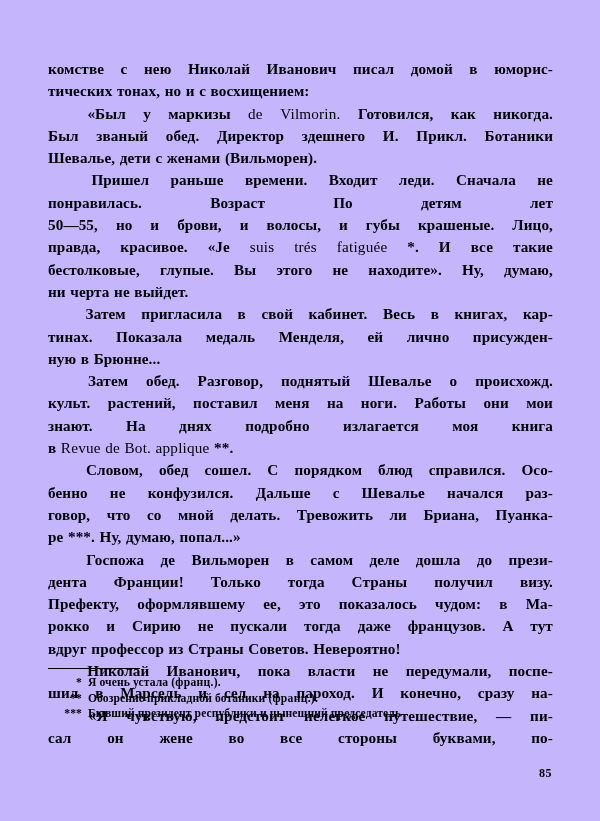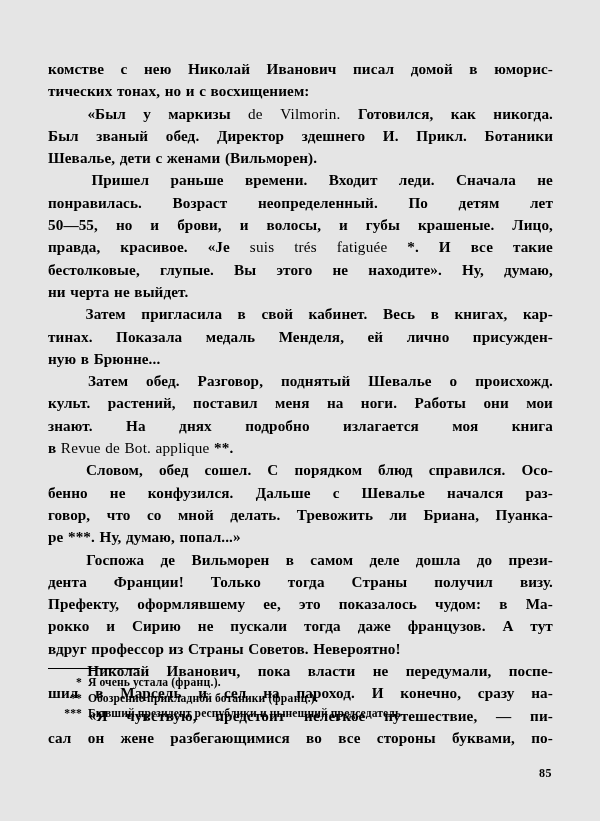--- a/index.html
+++ b/index.html
@@ -11,21 +11,21 @@
   body {
     font-family: "Liberation Serif", "DejaVu Serif", serif;
     color: #000000;
     -webkit-font-smoothing: antialiased;
   }
 
   .page {
     position: relative;
     width: 600px;
     height: 821px;
-    background: #e5e5e5;
+    background: #c4b5fd;
     overflow: hidden;
   }
 
   
   .textblock {
     position: absolute;
     left: 48px;
     top: 60px;
     width: 505px;
   }
@@ -134,21 +134,21 @@
         <div class="line j"><span class="w">комстве</span><span class="w">с</span><span class="w">нею</span><span class="w">Николай</span><span class="w">Иванович</span><span class="w">писал</span><span class="w">домой</span><span class="w">в</span><span class="w">юморис-</span></div>
         <div class="line l"><span class="w">тических</span><span class="w">тонах,</span><span class="w">но</span><span class="w">и</span><span class="w">с</span><span class="w">восхищением:</span></div>
       </div>
       <div class="para">
         <div class="line j"><span class="indent"></span><span class="w">«Был</span><span class="w">у</span><span class="w">маркизы</span><span class="w lat">de</span><span class="w lat">Vilmorin.</span><span class="w">Готовился,</span><span class="w">как</span><span class="w">никогда.</span></div>
         <div class="line j"><span class="w">Был</span><span class="w">званый</span><span class="w">обед.</span><span class="w">Директор</span><span class="w">здешнего</span><span class="w">И.</span><span class="w">Прикл.</span><span class="w">Ботаники</span></div>
         <div class="line l"><span class="w">Шевалье,</span><span class="w">дети</span><span class="w">с</span><span class="w">женами</span><span class="w">(Вильморен).</span></div>
       </div>
       <div class="para">
         <div class="line j"><span class="indent"></span><span class="w">Пришел</span><span class="w">раньше</span><span class="w">времени.</span><span class="w">Входит</span><span class="w">леди.</span><span class="w">Сначала</span><span class="w">не</span></div>
-        <div class="line j"><span class="w">понравилась.</span><span class="w">Возраст</span><span class="w">неопределенный.</span><span class="w">По</span><span class="w">детям</span><span class="w">лет</span></div>
+        <div class="line j"><span class="w">понравилась.</span><span class="w">Возраст</span><span class="w">По</span><span class="w">детям</span><span class="w">лет</span></div>
         <div class="line j"><span class="w">50—55,</span><span class="w">но</span><span class="w">и</span><span class="w">брови,</span><span class="w">и</span><span class="w">волосы,</span><span class="w">и</span><span class="w">губы</span><span class="w">крашеные.</span><span class="w">Лицо,</span></div>
         <div class="line j"><span class="w">правда,</span><span class="w">красивое.</span><span class="w">«Je</span><span class="w lat">suis</span><span class="w lat">trés</span><span class="w lat">fatiguée</span><span class="w">*.</span><span class="w">И</span><span class="w">все</span><span class="w">такие</span></div>
         <div class="line j"><span class="w">бестолковые,</span><span class="w">глупые.</span><span class="w">Вы</span><span class="w">этого</span><span class="w">не</span><span class="w">находите».</span><span class="w">Ну,</span><span class="w">думаю,</span></div>
         <div class="line l"><span class="w">ни</span><span class="w">черта</span><span class="w">не</span><span class="w">выйдет.</span></div>
       </div>
       <div class="para">
         <div class="line j"><span class="indent"></span><span class="w">Затем</span><span class="w">пригласила</span><span class="w">в</span><span class="w">свой</span><span class="w">кабинет.</span><span class="w">Весь</span><span class="w">в</span><span class="w">книгах,</span><span class="w">кар-</span></div>
         <div class="line j"><span class="w">тинах.</span><span class="w">Показала</span><span class="w">медаль</span><span class="w">Менделя,</span><span class="w">ей</span><span class="w">лично</span><span class="w">присужден-</span></div>
         <div class="line l"><span class="w">ную</span><span class="w">в</span><span class="w">Брюнне...</span></div>
       </div>
@@ -170,21 +170,21 @@
         <div class="line j"><span class="w">Префекту,</span><span class="w">оформлявшему</span><span class="w">ее,</span><span class="w">это</span><span class="w">показалось</span><span class="w">чудом:</span><span class="w">в</span><span class="w">Ма-</span></div>
         <div class="line j"><span class="w">рокко</span><span class="w">и</span><span class="w">Сирию</span><span class="w">не</span><span class="w">пускали</span><span class="w">тогда</span><span class="w">даже</span><span class="w">французов.</span><span class="w">А</span><span class="w">тут</span></div>
         <div class="line l"><span class="w">вдруг</span><span class="w">профессор</span><span class="w">из</span><span class="w">Страны</span><span class="w">Советов.</span><span class="w">Невероятно!</span></div>
       </div>
       <div class="para">
         <div class="line j"><span class="indent"></span><span class="w">Николай</span><span class="w">Иванович,</span><span class="w">пока</span><span class="w">власти</span><span class="w">не</span><span class="w">передумали,</span><span class="w">поспе-</span></div>
         <div class="line j"><span class="w">шил</span><span class="w">в</span><span class="w">Марсель</span><span class="w">и</span><span class="w">сел</span><span class="w">на</span><span class="w">пароход.</span><span class="w">И</span><span class="w">конечно,</span><span class="w">сразу</span><span class="w">на-</span></div>
       </div>
       <div class="para">
         <div class="line j"><span class="indent"></span><span class="w">«Я</span><span class="w">чувствую,</span><span class="w">предстоит</span><span class="w">нелегкое</span><span class="w">путешествие,</span><span class="w">—</span><span class="w">пи-</span></div>
-        <div class="line j"><span class="w">сал</span><span class="w">он</span><span class="w">жене</span><span class="w">разбегающимися</span><span class="w">во</span><span class="w">все</span><span class="w">стороны</span><span class="w">буквами,</span><span class="w">по-</span></div>
+        <div class="line j"><span class="w">сал</span><span class="w">он</span><span class="w">жене</span><span class="w">во</span><span class="w">все</span><span class="w">стороны</span><span class="w">буквами,</span><span class="w">по-</span></div>
       </div>
     </div>
 
   <div class="footnotes">
     <div class="fn-rule"></div>
     <div id="fn-list">
         <div class="fn"><span class="mark">*</span>Я очень устала <span class="it">(франц.)</span>.</div>
         <div class="fn"><span class="mark">**</span>Обозрение прикладной ботаники <span class="it">(франц.)</span>.</div>
         <div class="fn wrap"><span class="mark">***</span>Бывший президент республики и нынешний председатель</div>
       </div>

